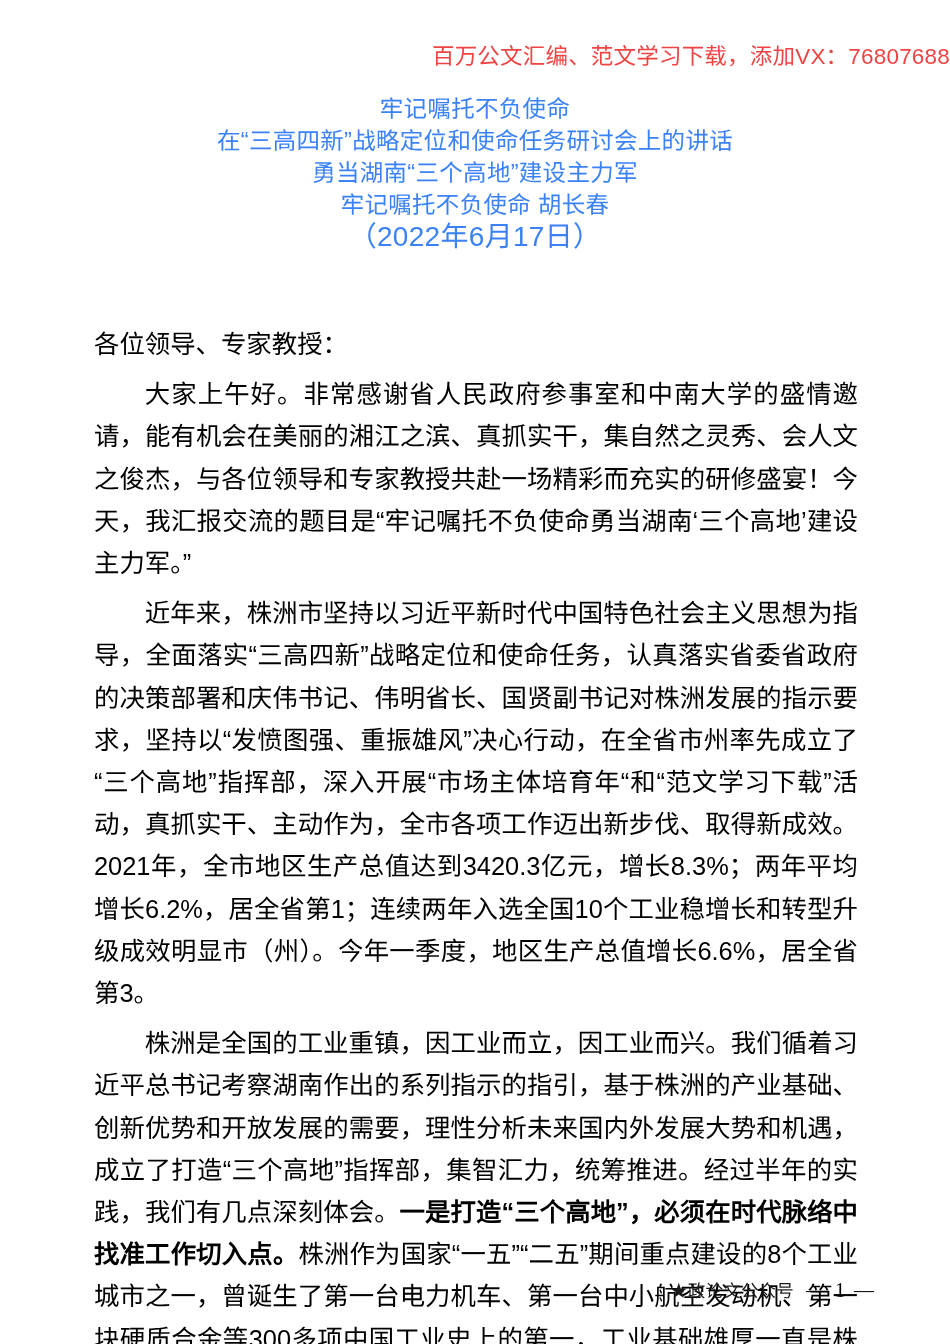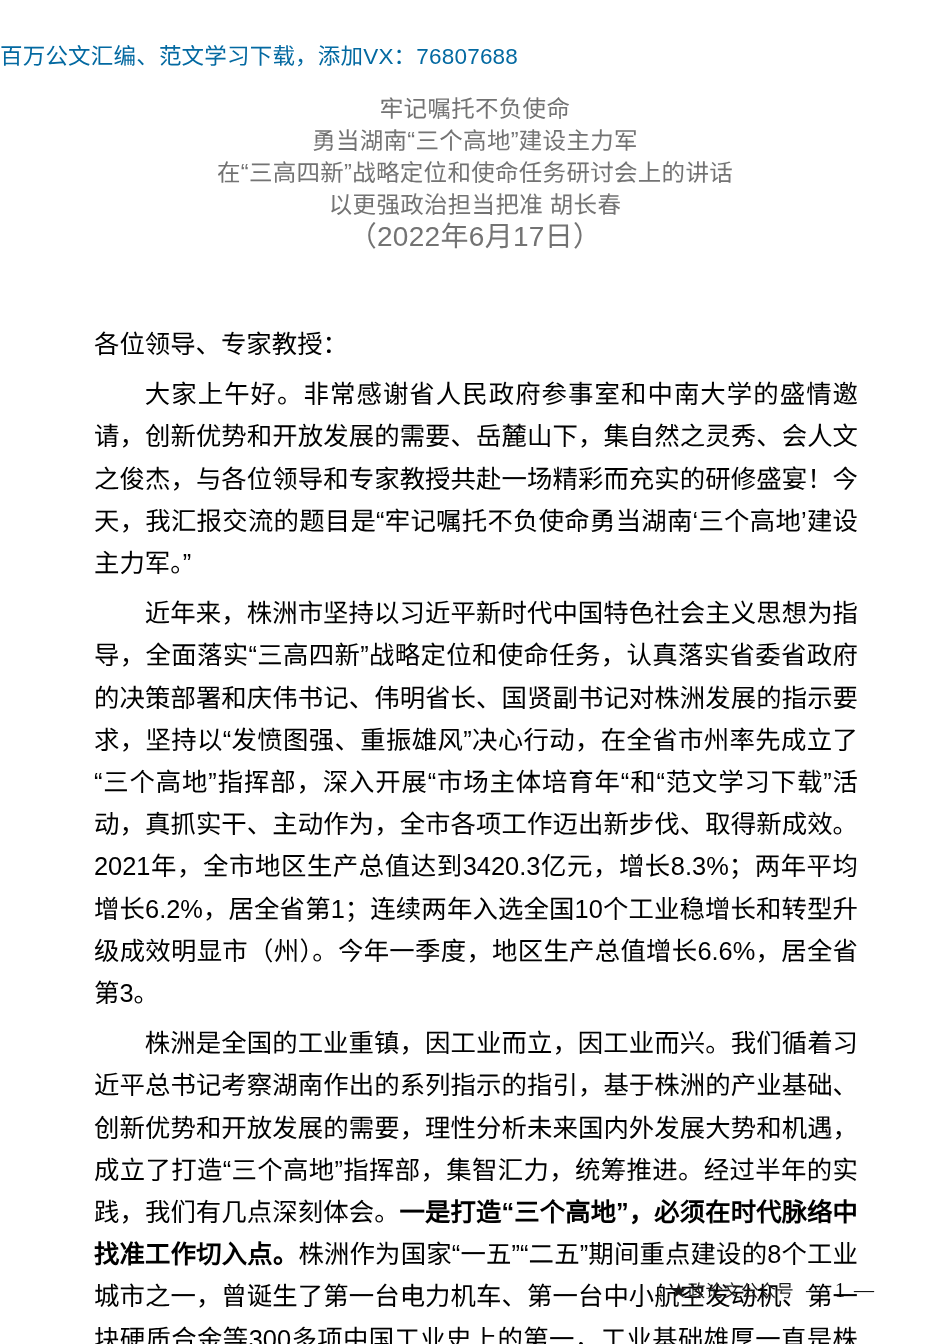--- a/index.html
+++ b/index.html
@@ -24,42 +24,42 @@
     height: 1344px;
     box-sizing: border-box;
   }
 
   
   .promo-banner {
     position: absolute;
     top: 38px;
     left: 0;
     width: 950px;
-    text-align: left;
+    text-align: right;
     font-size: 22.5px;
     font-weight: 400;
     letter-spacing: 0.2px;
-    color: #0369a1;
+    color: #ef4444;
     white-space: nowrap;
   }
 
   
   .title-block {
     position: absolute;
     top: 93px;
     left: 0;
     width: 950px;
     text-align: center;
   }
   .title-line {
     font-size: 23.5px;
     line-height: 32px;
     font-weight: 400;
     letter-spacing: 0.3px;
-    color: #737373;
+    color: #3b82f6;
     white-space: nowrap;
   }
   .title-line.date-line {
     font-size: 28px;
   }
 
   
   .body-text {
     position: absolute;
     top: 315px;
@@ -120,29 +120,29 @@
 </style>
 </head>
 <body>
 
 <div class="page">
 
   <div class="promo-banner">百万公文汇编、范文学习下载，添加VX：76807688</div>
 
   <div class="title-block">
     <div class="title-line">牢记嘱托不负使命</div>
+    <div class="title-line">在“三高四新”战略定位和使命任务研讨会上的讲话</div>
     <div class="title-line">勇当湖南“三个高地”建设主力军</div>
-    <div class="title-line">在“三高四新”战略定位和使命任务研讨会上的讲话</div>
-    <div class="title-line">以更强政治担当把准 胡长春</div>
+    <div class="title-line">牢记嘱托不负使命 胡长春</div>
     <div class="title-line date-line">（2022年6月17日）</div>
   </div>
 
   <div class="body-text">
     <p class="no-indent">各位领导、专家教授：</p>
-    <p class="indent-2">大家上午好。非常感谢省人民政府参事室和中南大学的盛情邀请，创新优势和开放发展的需要、岳麓山下，集自然之灵秀、会人文之俊杰，与各位领导和专家教授共赴一场精彩而充实的研修盛宴！今天，我汇报交流的题目是“牢记嘱托不负使命勇当湖南‘三个高地’建设主力军。”</p>
+    <p class="indent-2">大家上午好。非常感谢省人民政府参事室和中南大学的盛情邀请，能有机会在美丽的湘江之滨、真抓实干，集自然之灵秀、会人文之俊杰，与各位领导和专家教授共赴一场精彩而充实的研修盛宴！今天，我汇报交流的题目是“牢记嘱托不负使命勇当湖南‘三个高地’建设主力军。”</p>
     <p class="indent-2">近年来，株洲市坚持以习近平新时代中国特色社会主义思想为指导，全面落实“三高四新”战略定位和使命任务，认真落实省委省政府的决策部署和庆伟书记、伟明省长、国贤副书记对株洲发展的指示要求，坚持以“发愤图强、重振雄风”决心行动，在全省市州率先成立了“三个高地”指挥部，深入开展“市场主体培育年“和“范文学习下载”活动，真抓实干、主动作为，全市各项工作迈出新步伐、取得新成效。2021年，全市地区生产总值达到3420.3亿元，增长8.3%；两年平均增长6.2%，居全省第1；连续两年入选全国10个工业稳增长和转型升级成效明显市（州）。今年一季度，地区生产总值增长6.6%，居全省第3。</p>
     <p class="indent-2"><span>株洲是全国的工业重镇，因工业而立，因工业而兴。我们循着习近平总书记考察湖南作出的系列指示的指引，基于株洲的产业基础、创新优势和开放发展的需要，理性分析未来国内外发展大势和机遇，成立了打造“三个高地”指挥部，集智汇力，统筹推进。经过半年的实践，我们有几点深刻体会。</span><span class="bold-run">一是打造“三个高地”，必须在时代脉络中找准工作切入点。</span><span>株洲作为国家“一五”“二五”期间重点建设的8个工业城市之一，曾诞生了第一台电力机车、第一台中小航空发动机、第一块硬质合金等300多项中国工业史上的第一，工业基础雄厚一直是株洲历史脉络中最鲜明的底色。早在2011年3月，时任中共中央政治局常委、国家副主席习近平同志亲临湖南考察期间，专程莅临株洲，对株洲作出了“要特别注重科技的重要作用，特别注重培养科技人才，特别注重提</span></p>
   </div>
 
   <div class="footer">
     <div class="footer-inner">
       <span class="footer-mark">★政论文公众号</span>
       <span class="footer-page">— 1 —</span>
     </div>
   </div>

